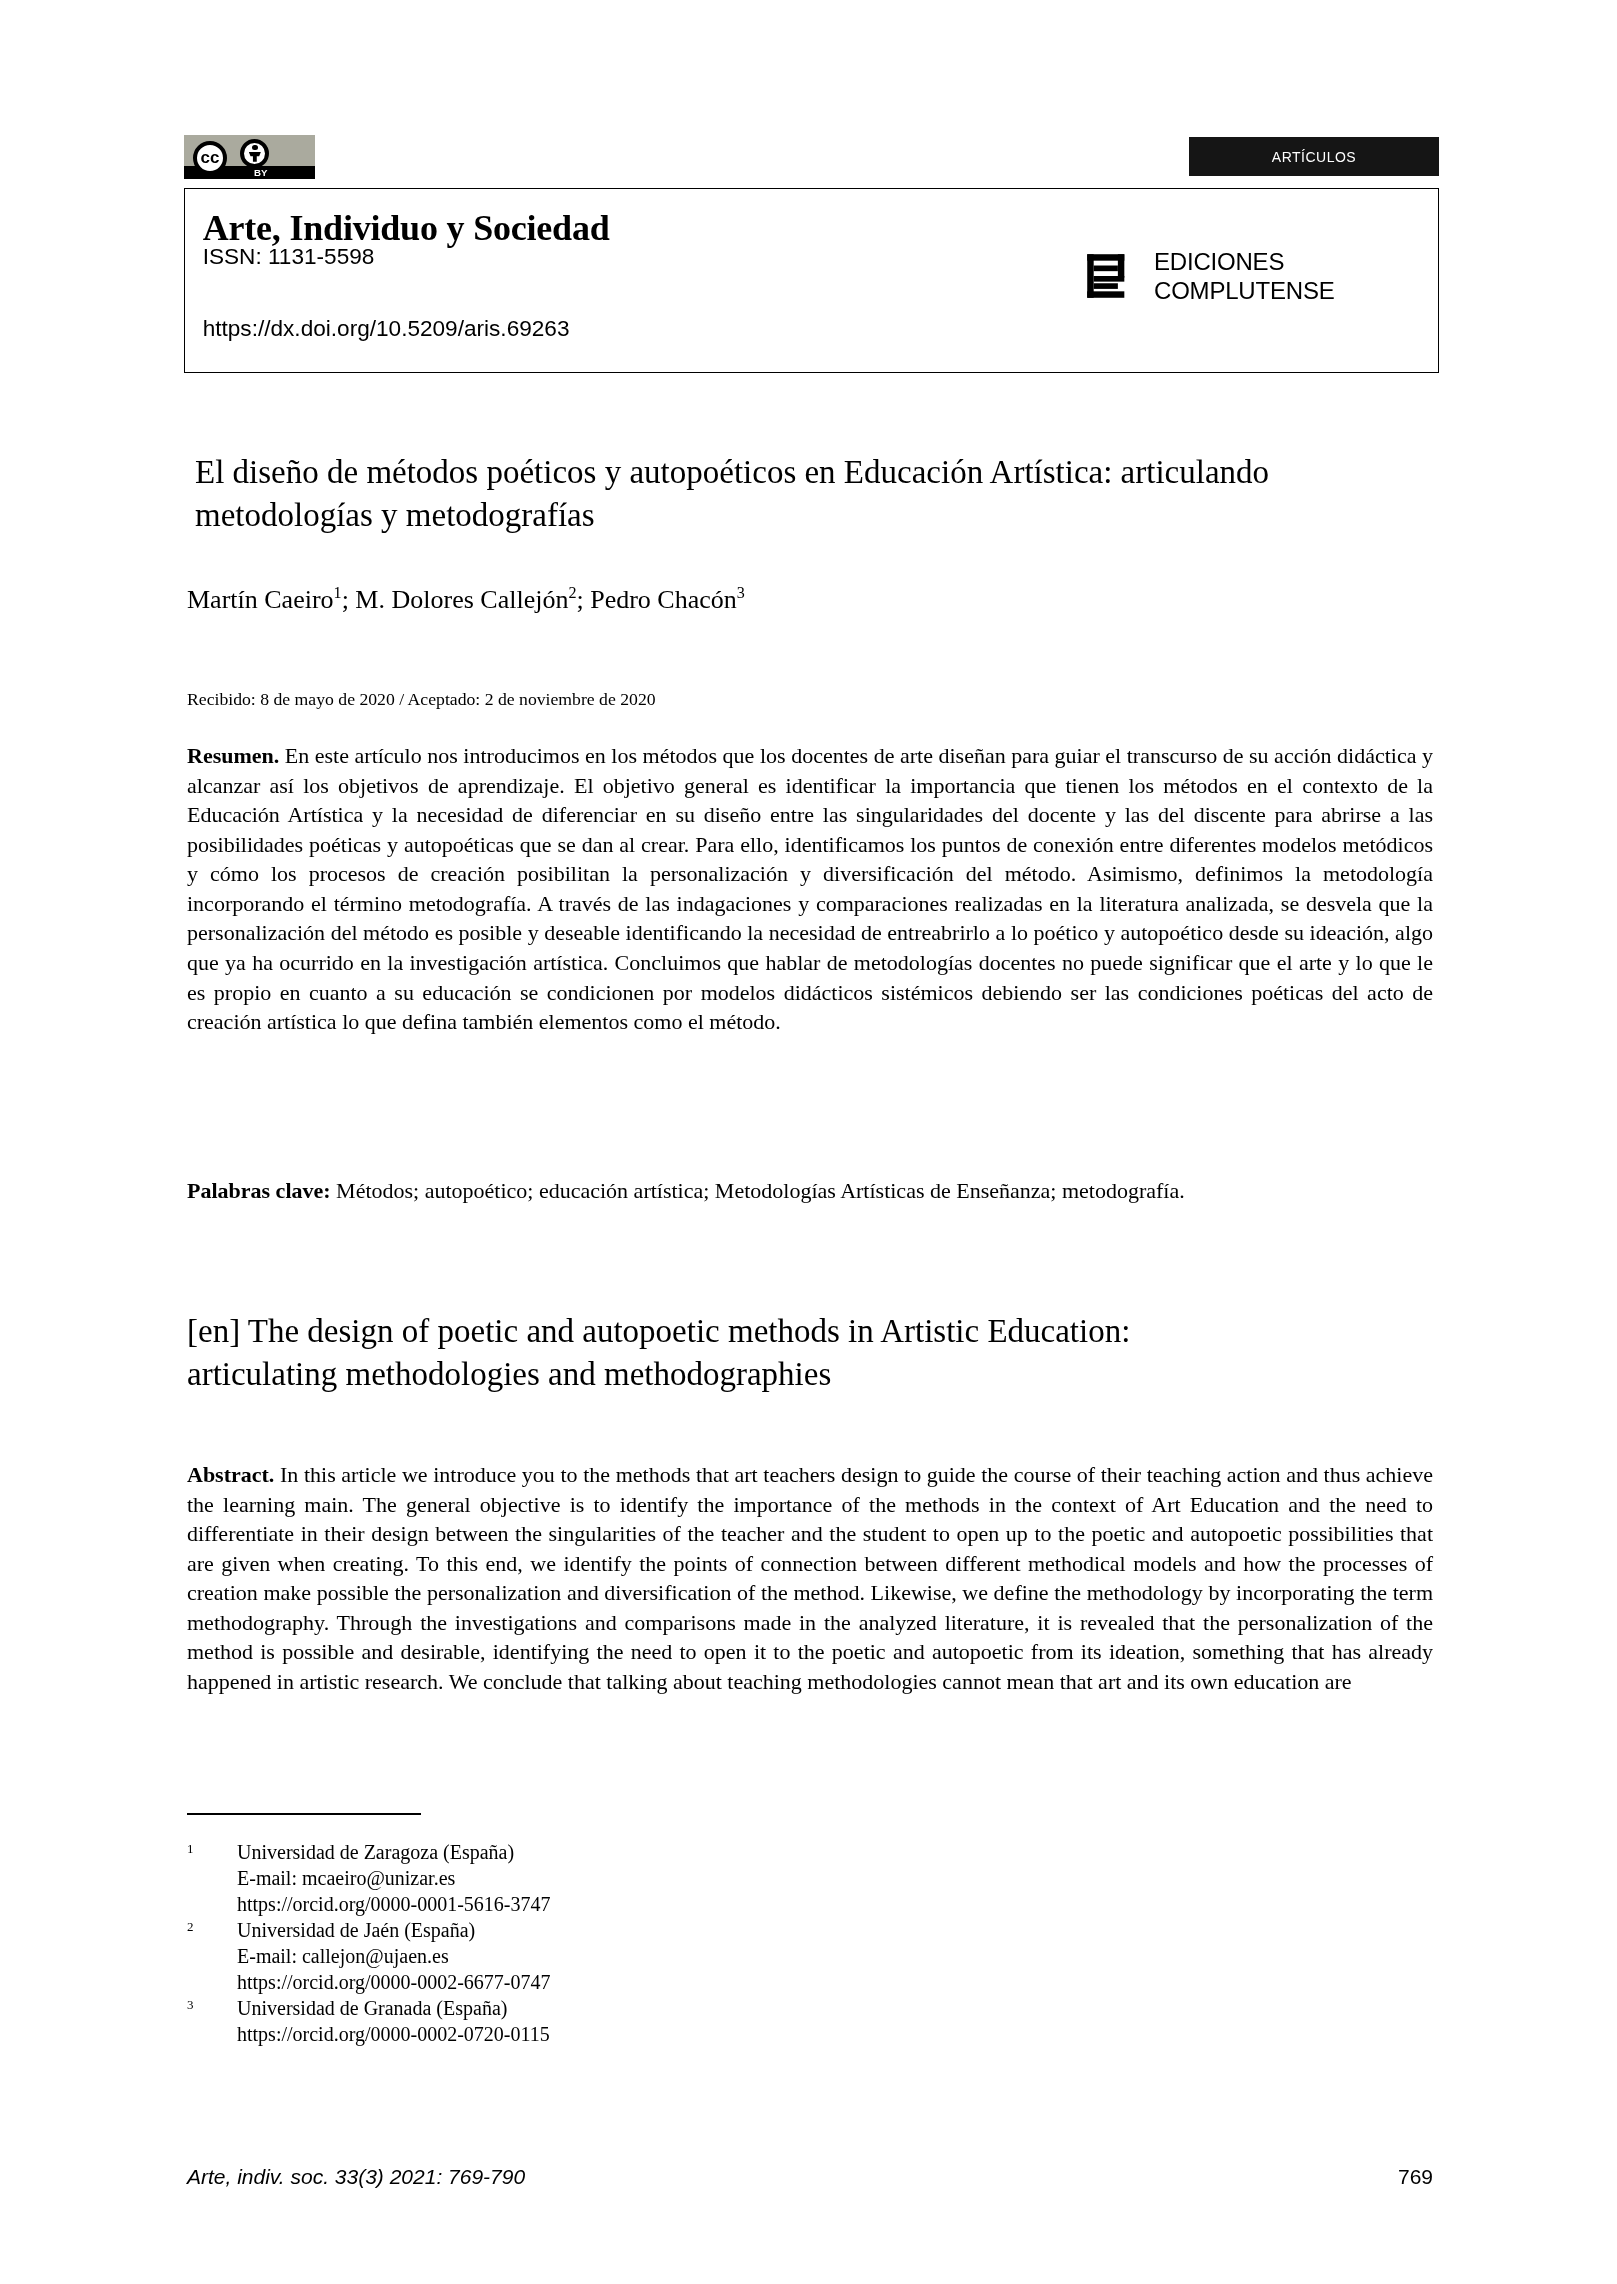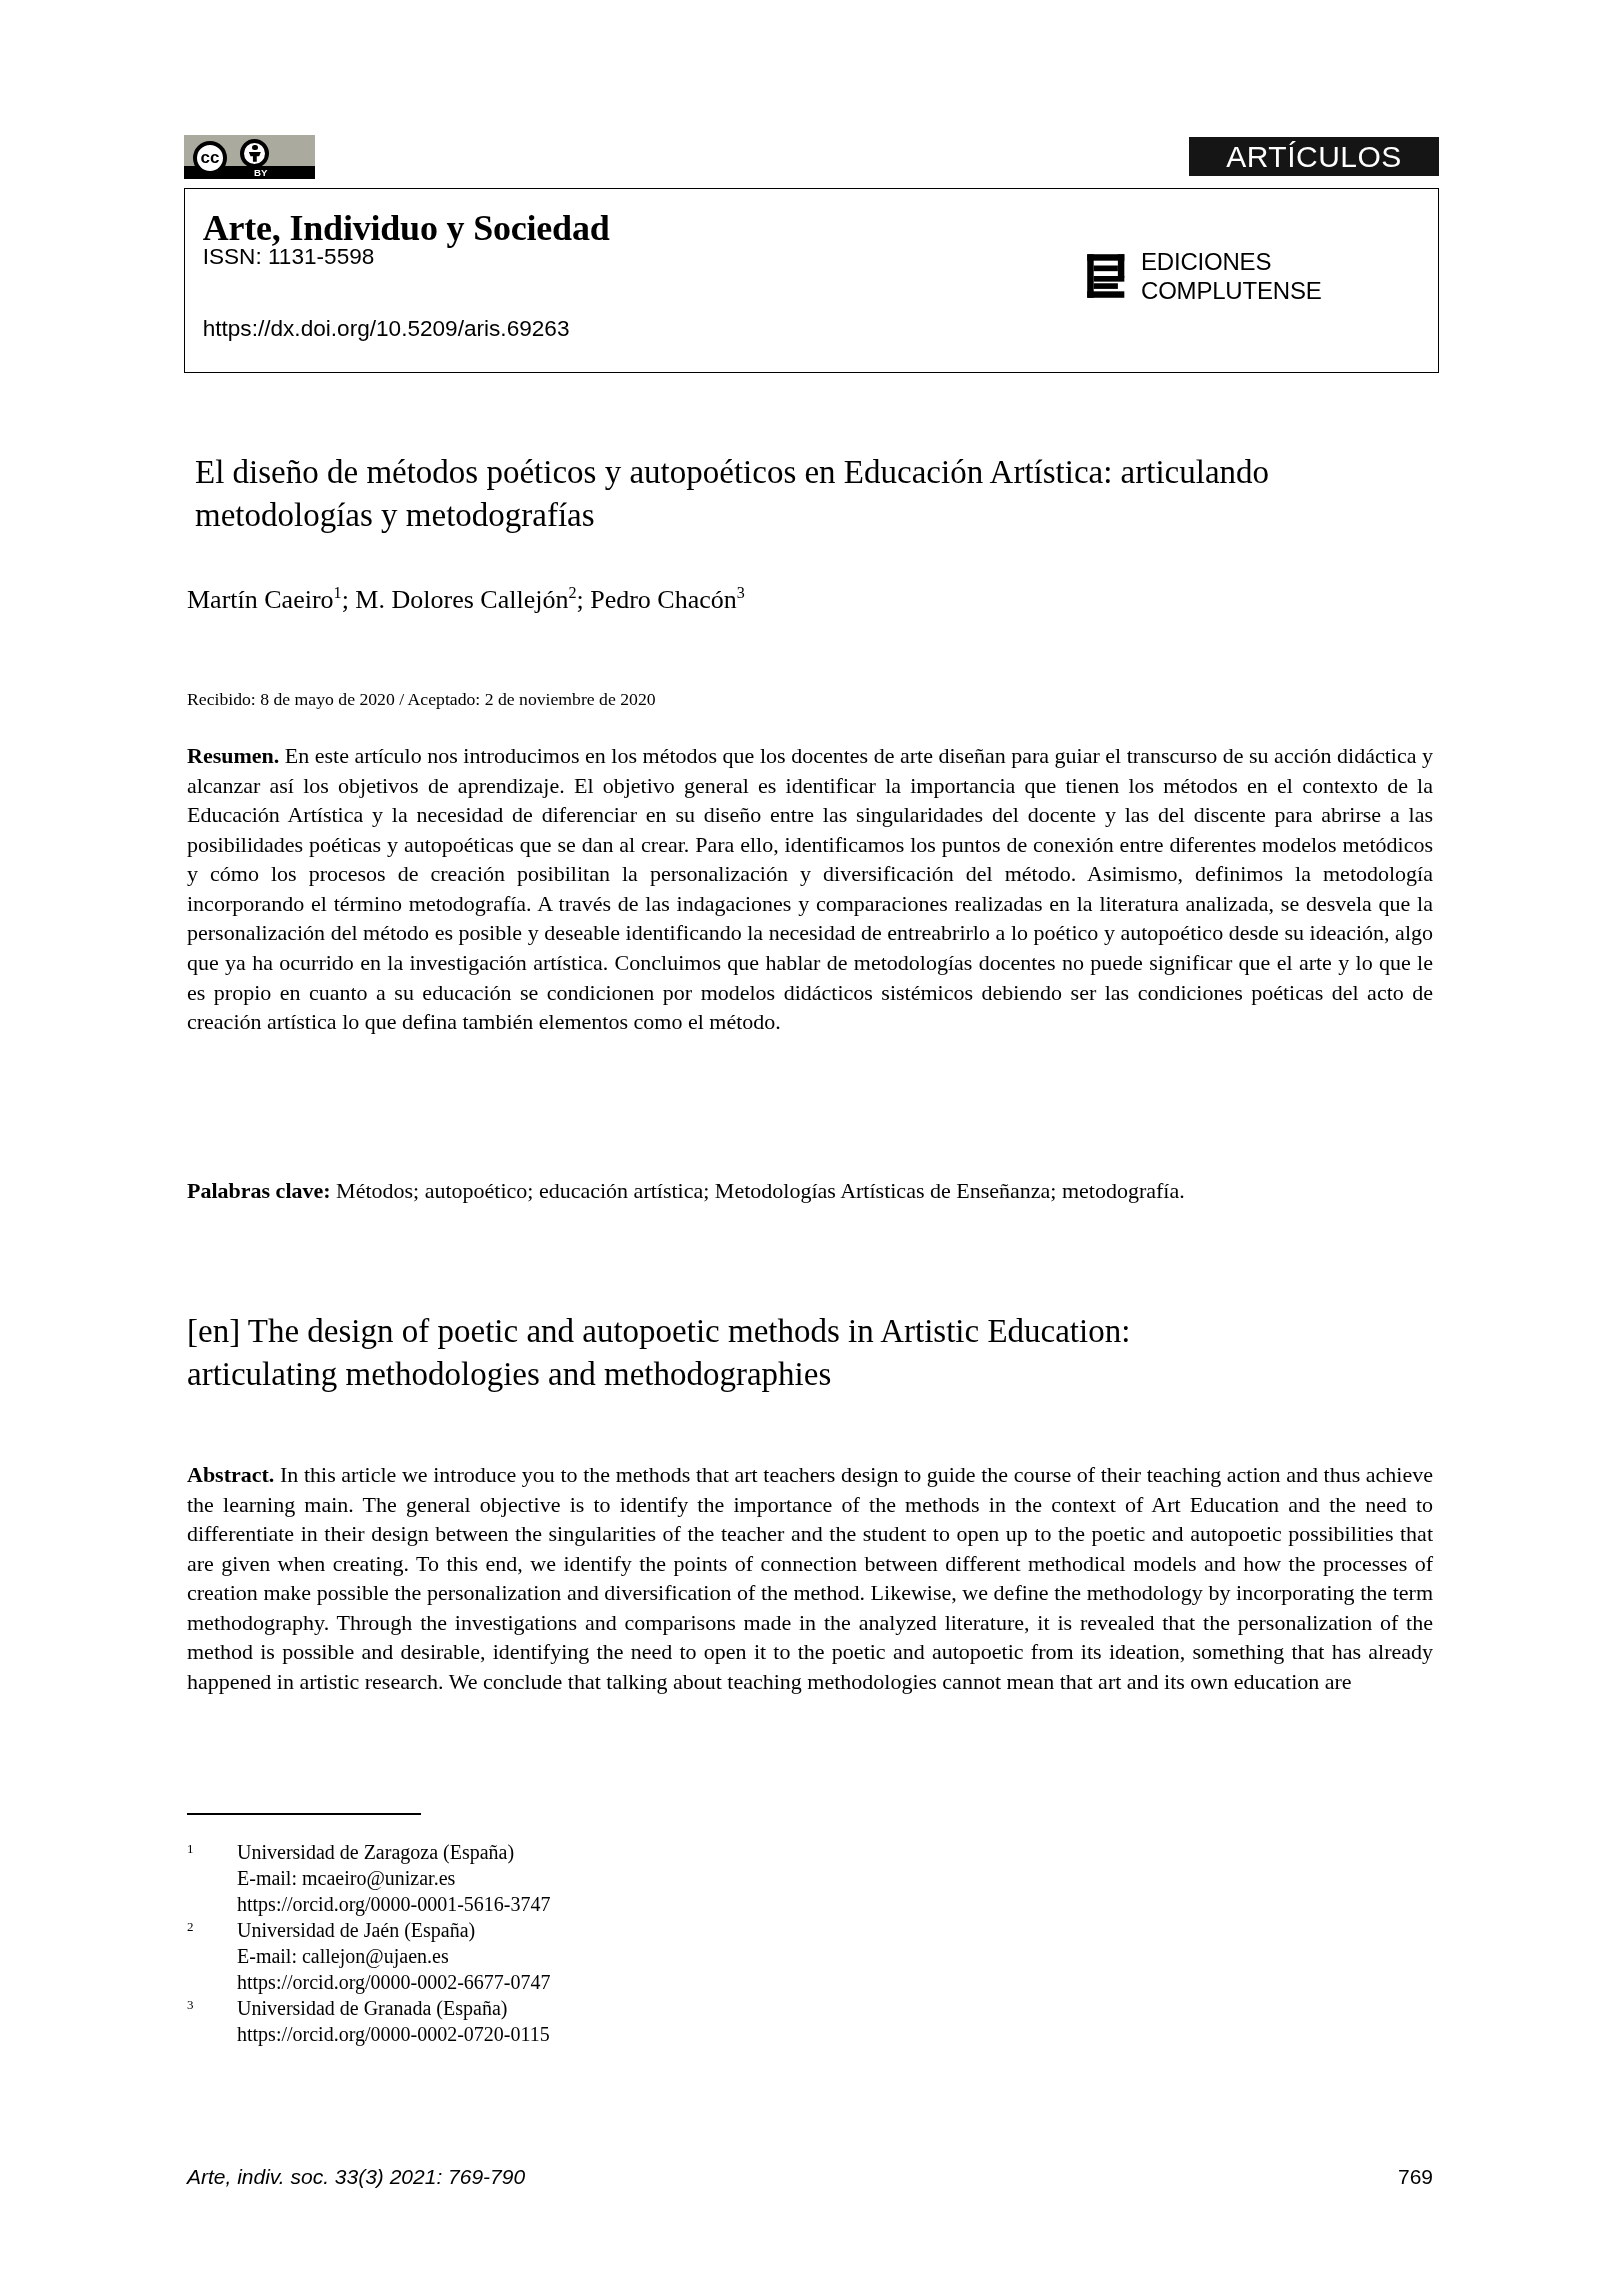--- a/index.html
+++ b/index.html
@@ -26,21 +26,21 @@
   
   .articulos-badge {
     position: absolute;
     left: 1189px;
     top: 137px;
     width: 250px;
     height: 39px;
     background: #151515;
     color: #ffffff;
     font-family: "Liberation Sans", "DejaVu Sans", sans-serif;
-    font-size: 30px;
+    font-size: 14px;
     letter-spacing: 0.5px;
     display: flex;
     align-items: center;
     justify-content: center;
   }
 
   .cc-badge {
     position: absolute;
     left: 184px;
     top: 135px;
@@ -142,21 +142,21 @@
     font-family: "Liberation Sans", "DejaVu Sans", sans-serif;
     font-size: 22.6px;
   }
 
   .publisher {
     position: absolute;
     left: 1084px;
     top: 247px;
     display: flex;
     align-items: center;
-    gap: 7px;
+    gap: 20px;
   }
   .publisher-mark {
     width: 50px;
     height: 50px;
     flex: 0 0 auto;
   }
   .publisher-name {
     font-family: "Liberation Sans", "DejaVu Sans", sans-serif;
     font-size: 24px;
     line-height: 1.22;

